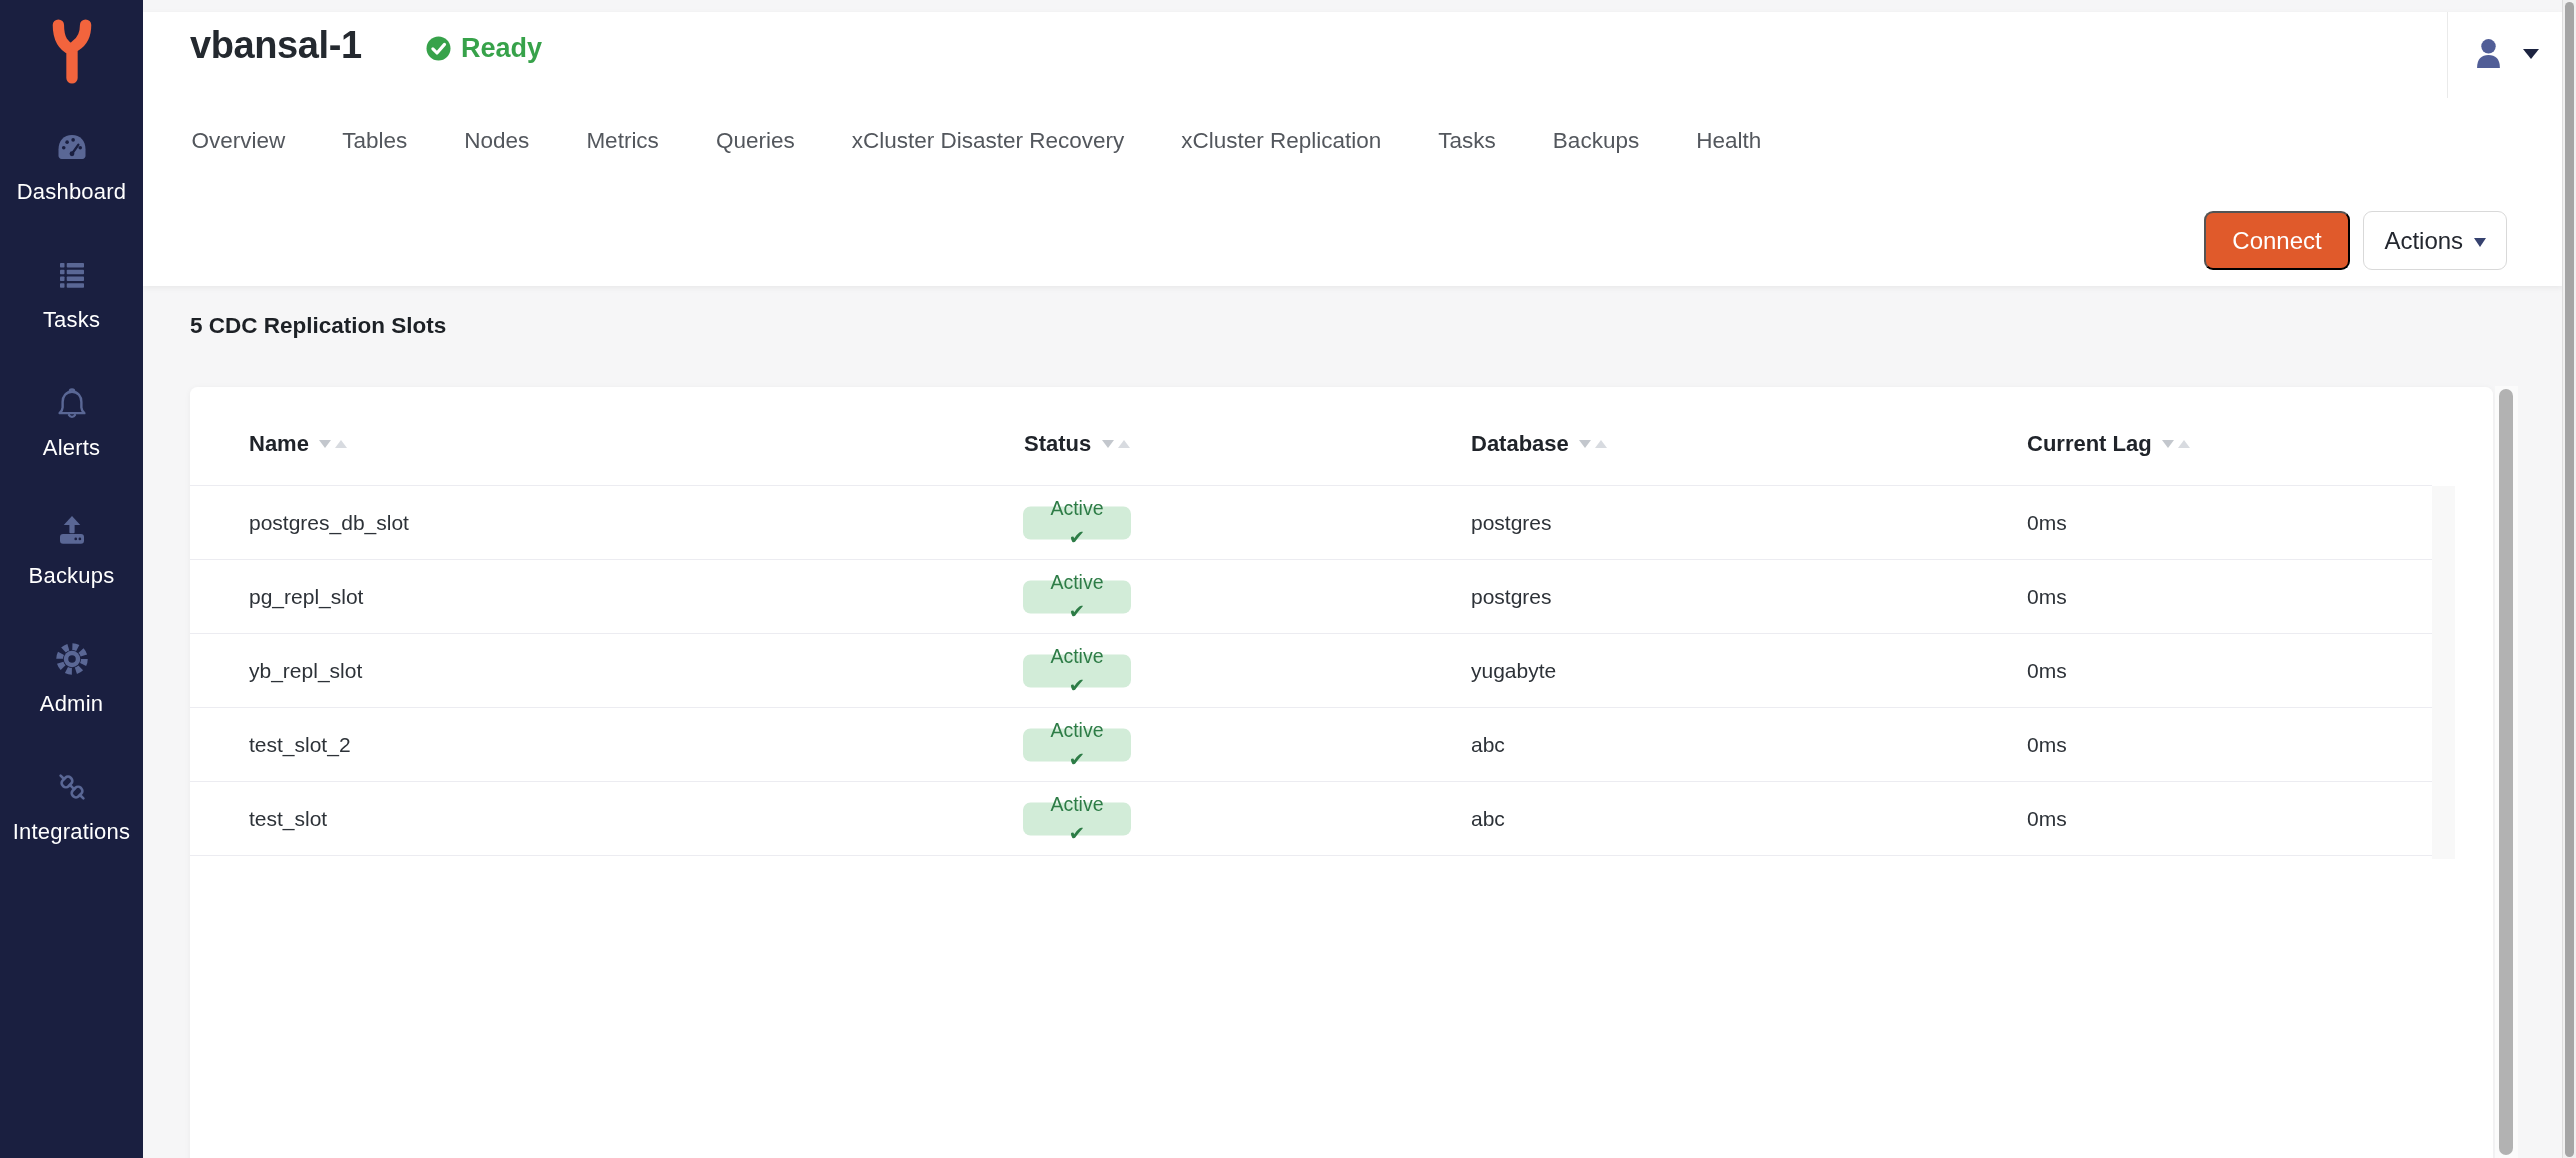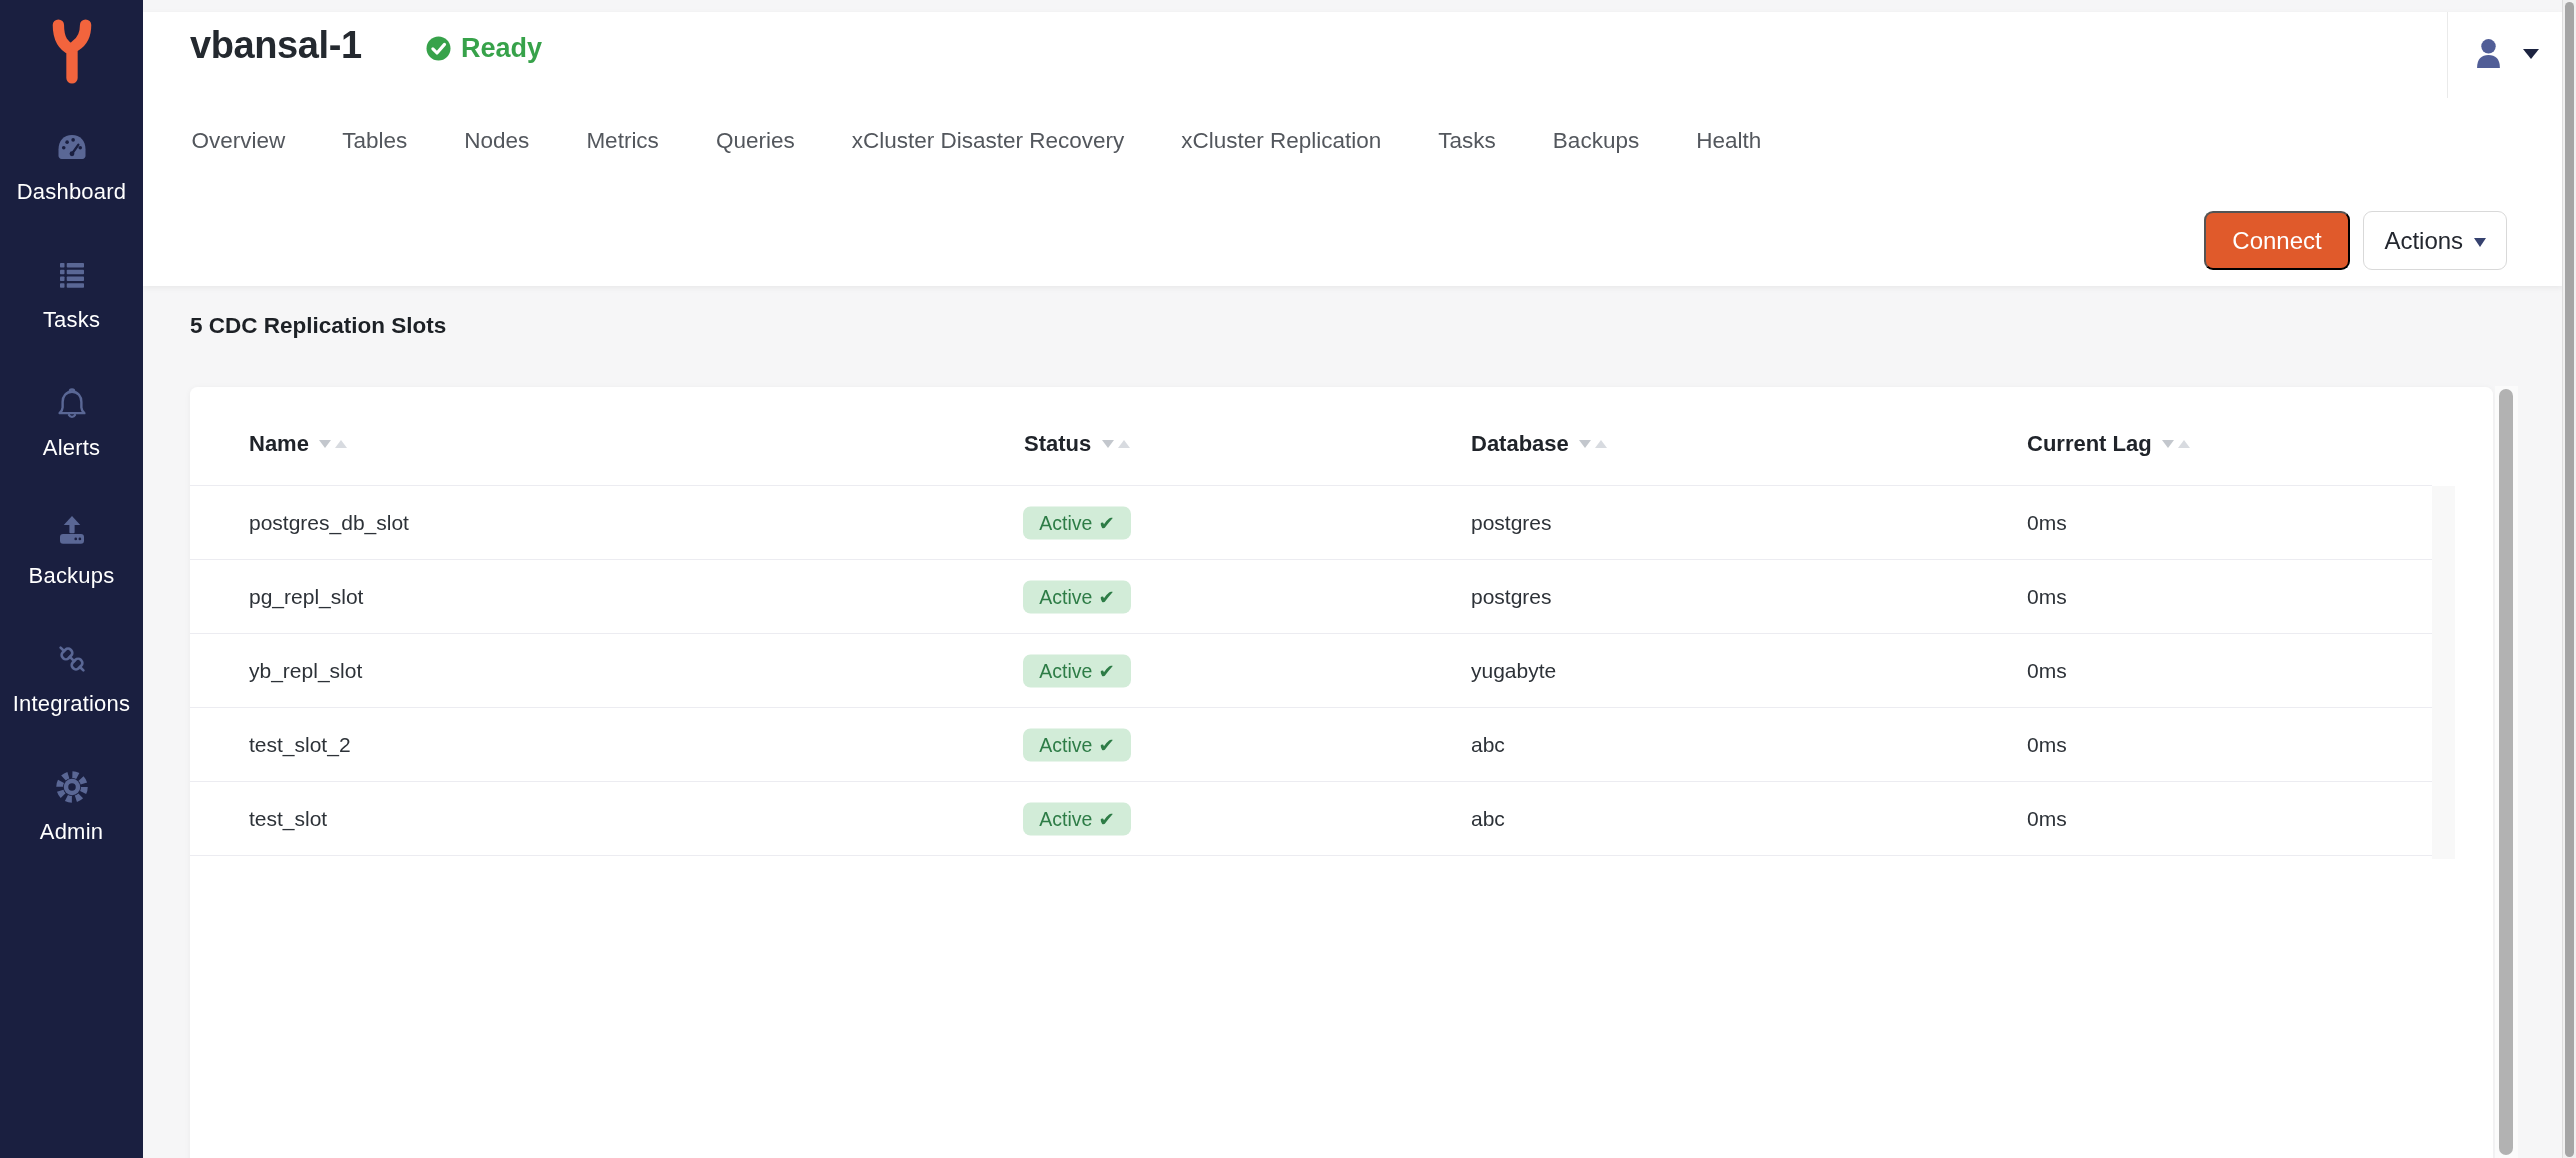--- a/index.html
+++ b/index.html
@@ -44,21 +44,21 @@
   .t-head { position:relative; height:99px; border-bottom:0.8px solid #ececf1; margin-right:61px; }
   .t-head .hcell { position:absolute; top:44px; font-size:22px; font-weight:700; color:#20242a; display:flex; align-items:center; cursor:pointer; }
   .sort { display:inline-flex; gap:3.8px; margin-left:10.5px; align-items:center; }
   .s-down { width:0; height:0; border-left:6px solid transparent; border-right:6px solid transparent; border-top:8.3px solid #c3c7cd; }
   .s-up   { width:0; height:0; border-left:6px solid transparent; border-right:6px solid transparent; border-bottom:8.3px solid #d8dbe0; }
 
   .t-row { position:relative; height:74px; border-bottom:0.8px solid #ececf1; margin-right:61px; background:#ffffff; }
   .cell { position:absolute; top:50%; transform:translateY(-50%); font-size:21px; color:#2d3238; }
   .col-name { left:59px;justify-content:space-between; } .col-db { left:1281px; } .col-lag { left:1837px; }
   .t-head .col-status { left:834px; }
-  .badge { position:absolute; left:833px; top:50%; transform:translateY(-50%); width:108px; height:33px; border-radius:7.5px; background:#d2ecd8; color:#2d7c46; font-size:19.5px; font-weight:500; display:flex; align-items:center; justify-content:center; gap:6px; }
+  .badge { position:absolute; left:833px; top:50%; transform:translateY(-50%); width:108px; height:33px; border-radius:7.5px; background:#d2ecd8; color:#2d7c46; font-size:19.5px; font-weight:500; display:flex; align-items:center; justify-content:center; gap:6px;flex-direction:column; }
   .body-track { position:absolute; left:2242px; top:99px; width:22.5px; height:373px; background:#f8f8f8; }
 
   
   .content-scroll { position:absolute; left:2495px; top:386px; width:22.5px; height:772px; background:#fbfbfb; z-index:6; }
   .content-scroll .thumb { position:absolute; left:3.8px; top:3px; width:14.3px; height:766px; background:#b2b2b2; border-radius:7.5px; }
   .page-scroll { position:absolute; left:2562px; top:0; width:13.5px; height:1158px; background:#f0f0f0; border-left:0.8px solid #dddddd; z-index:7; }
   .page-scroll .thumb { position:absolute; left:2.3px; top:1.5px; width:9px; height:1155px; background:#a5a5a5; border-radius:4.5px; }
 </style>
 </head>
 <body>
@@ -118,38 +118,38 @@
       <rect x="20.5" y="14" width="7" height="13" rx="1.5" fill="#5A6795"></rect>
       <rect x="8" y="28" width="32" height="13" rx="4" fill="#5A6795"></rect>
       <circle cx="29" cy="34.5" r="1.8" fill="#1A1F40"></circle>
         <circle cx="34.5" cy="34.5" r="1.8" fill="#1A1F40"></circle>
     </svg>
     <span class="lbl">Backups</span>
   </div>
 
   <div class="side-item">
     <svg class="icon48" viewBox="0 0 48 48">
+      <circle cx="24" cy="24" r="16.5" fill="none" stroke="#5A6795" stroke-width="9" stroke-dasharray="7.5 5.46"></circle>
+      <circle cx="24" cy="24" r="11" fill="#5A6795"></circle>
+      <circle cx="24" cy="24" r="5" fill="#1A1F40"></circle>
+    </svg>
+    <span class="lbl">Admin</span>
+  </div>
+
+  <div class="side-item">
+    <svg class="icon48" viewBox="0 0 48 48">
       <g transform="rotate(-45 24 24)" stroke="#5A6795" stroke-width="3.5" fill="none" stroke-linecap="round">
         <path d="M24 2.5 L24 9"></path>
         <rect x="16.5" y="9" width="15" height="11" rx="5"></rect>
         <path d="M24 20 L24 28"></path>
         <rect x="16.5" y="28" width="15" height="11" rx="5"></rect>
         <path d="M24 39 L24 45.5"></path>
       </g>
     </svg>
     <span class="lbl">Integrations</span>
-  </div>
-
-  <div class="side-item">
-    <svg class="icon48" viewBox="0 0 48 48">
-      <circle cx="24" cy="24" r="16.5" fill="none" stroke="#5A6795" stroke-width="9" stroke-dasharray="7.5 5.46"></circle>
-      <circle cx="24" cy="24" r="11" fill="#5A6795"></circle>
-      <circle cx="24" cy="24" r="5" fill="#1A1F40"></circle>
-    </svg>
-    <span class="lbl">Admin</span>
   </div>
 </aside>
 
 <div class="main">
   <div class="header">
     <h1 class="uni-title">vbansal-1</h1>
 
     <div class="ready">
       <svg width="27" height="27" viewBox="0 0 36 36">
         <circle cx="18" cy="18" r="16" fill="#37A24A"></circle>

